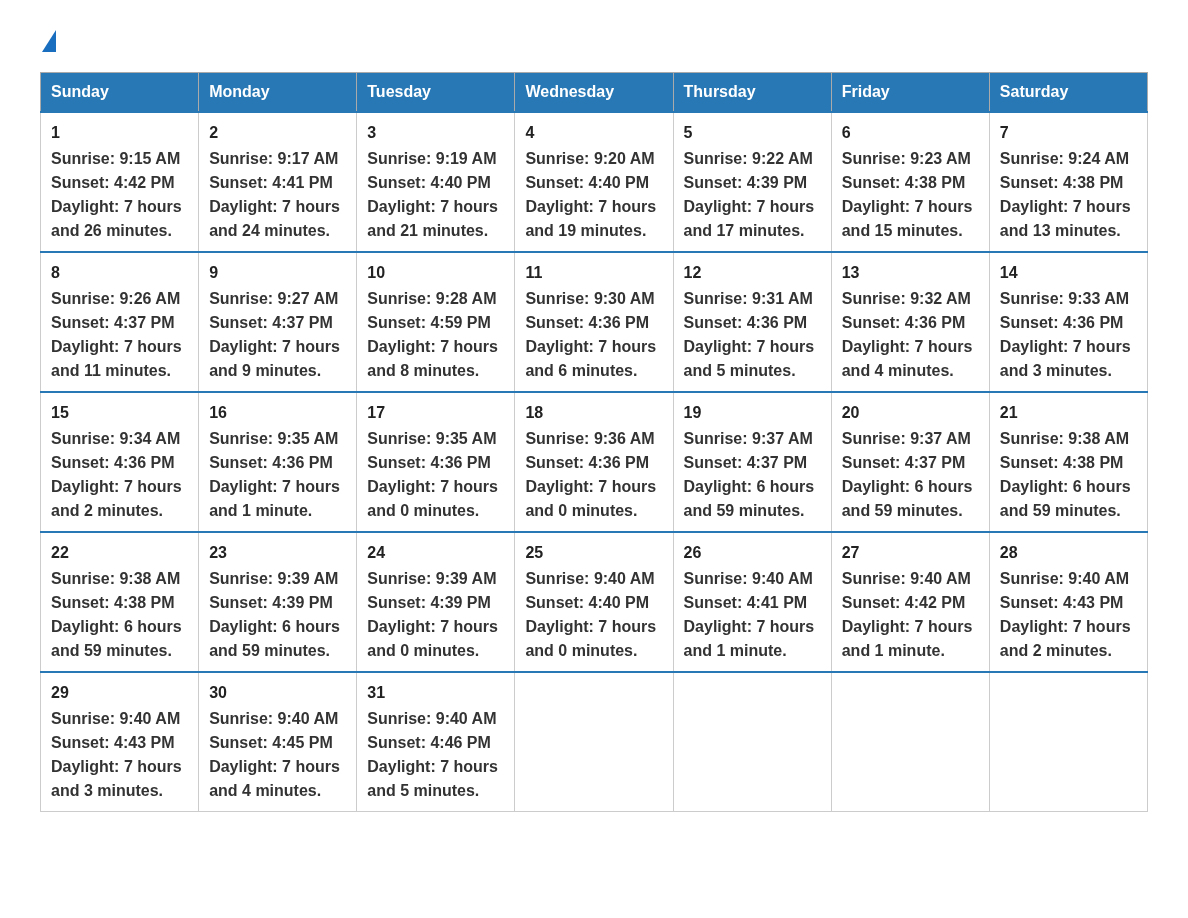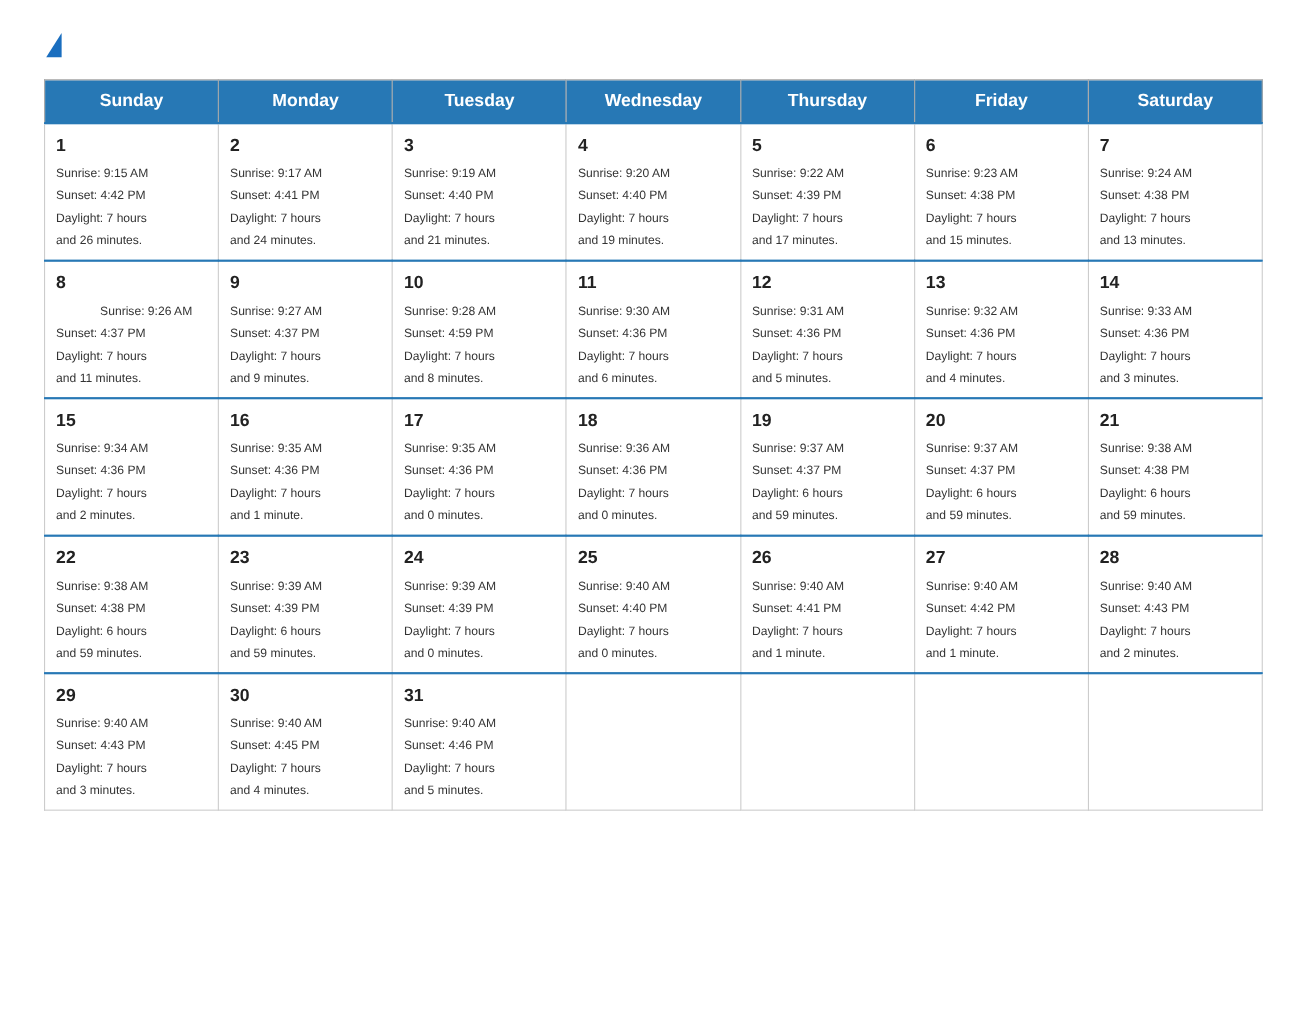--- a/index.html
+++ b/index.html
@@ -56,42 +56,43 @@
       width: 100%;
       border-collapse: collapse;
       border: 1px solid #aaa;
     }
     .calendar th {
       background-color: #2778b5;
       color: #fff;
       font-size: 16px;
       font-weight: bold;
       padding: 10px 10px;
-      text-align: center;
+      text-align: left;
       border: 1px solid #aaa;
     }
     .calendar td {
       vertical-align: top;
       border: 1px solid #ccc;
       padding: 8px 10px;
       width: calc(100% / 7);
       font-size: 13.5px;
       color: #222;
       line-height: 1.5;
       min-height: 110px;
     }
     .day-number {
       font-size: 16px;
       font-weight: bold;
       display: block;
       margin-bottom: 2px;
     }
     .day-info {
-      font-size: 11px;
+      font-size: 16px;
       color: #333;
+      font-weight: bold;
     }
     .calendar tr {
       border-top: 2px solid #2778b5;
     }
     .calendar thead tr {
       border-top: none;
     }
     .empty-cell {
       background: #fff;
     }
@@ -150,21 +151,21 @@
         <td><span class="day-number">6</span><span class="day-info" style="white-space: pre-line; margin-top: 36px;">Sunrise: 9:23 AM
 Sunset: 4:38 PM
 Daylight: 7 hours
 and 15 minutes.</span></td>
         <td><span class="day-number">7</span><span class="day-info" style="white-space: pre-line;">Sunrise: 9:24 AM
 Sunset: 4:38 PM
 Daylight: 7 hours
 and 13 minutes.</span></td>
       </tr>
       <tr>
-        <td><span class="day-number">8</span><span class="day-info" style="white-space: pre-line; margin-left: 40px;">Sunrise: 9:26 AM
+        <td><span class="day-number">8</span><span class="day-info" style="white-space: pre-line;">Sunrise: 9:26 AM
 Sunset: 4:37 PM
 Daylight: 7 hours
 and 11 minutes.</span></td>
         <td><span class="day-number">9</span><span class="day-info" style="white-space: pre-line; text-align: right;">Sunrise: 9:27 AM
 Sunset: 4:37 PM
 Daylight: 7 hours
 and 9 minutes.</span></td>
         <td><span class="day-number">10</span><span class="day-info" style="white-space: pre-line;">Sunrise: 9:28 AM
 Sunset: 4:59 PM
 Daylight: 7 hours

